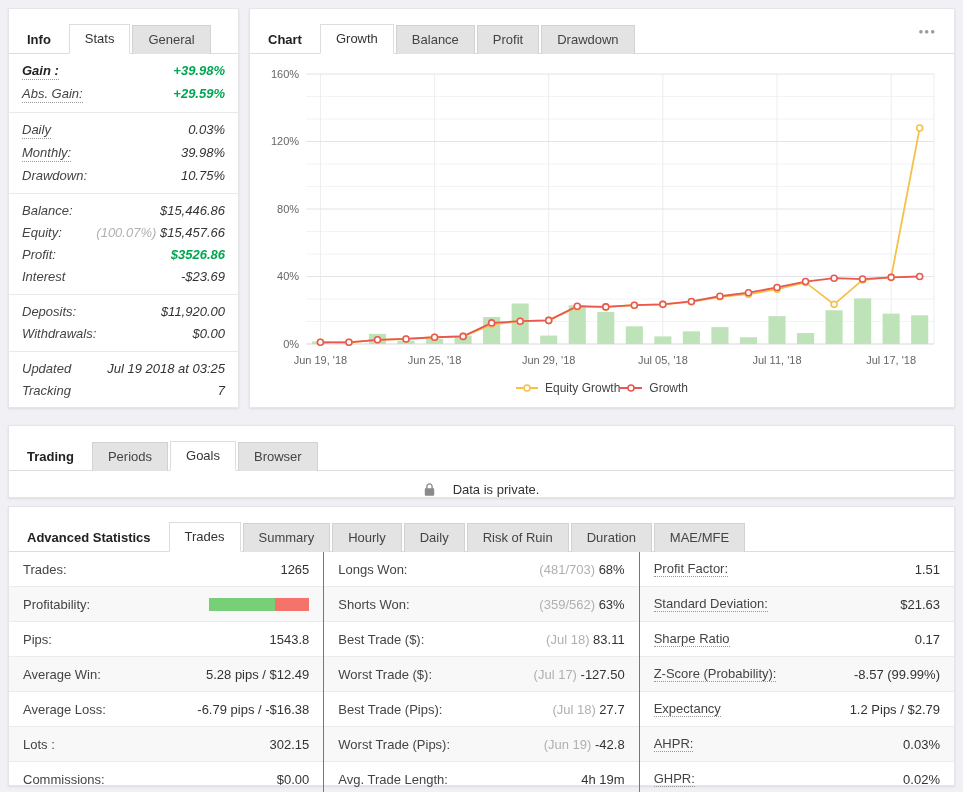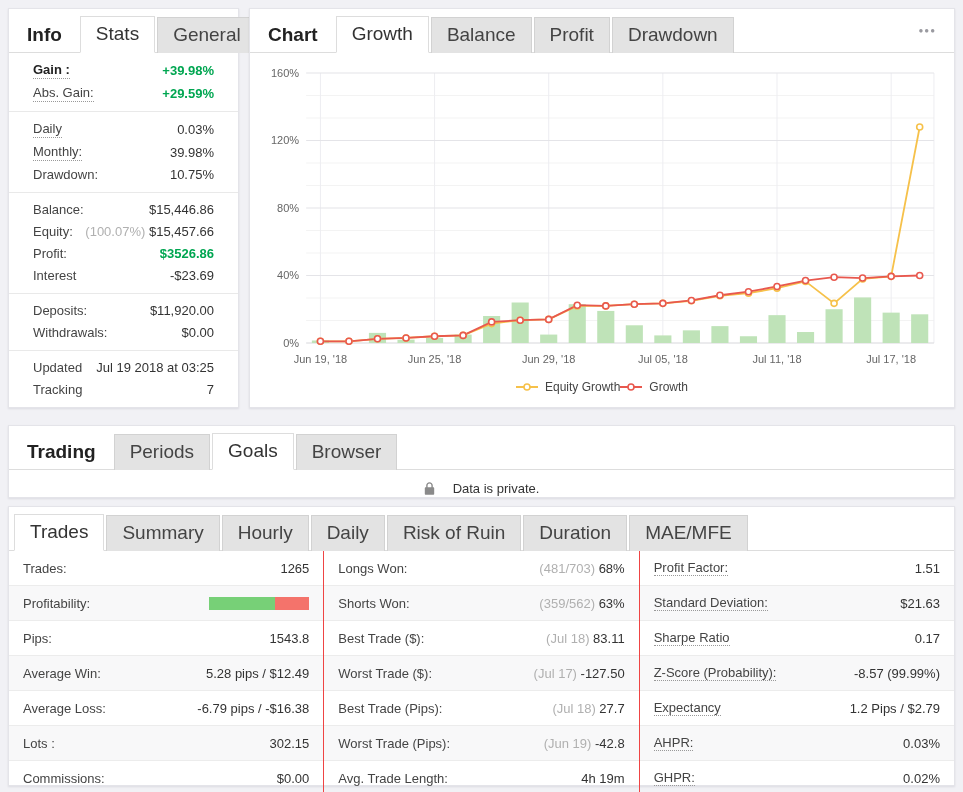--- a/index.html
+++ b/index.html
@@ -25,22 +25,22 @@
   
   .tabbar {
     display: flex; align-items: flex-end;
     border-bottom: 1px solid #ddd;
     padding: 7px 10px 0 4px;
     background: #fff;
     min-height: 35px;
   }
   .tab {
     padding: 6px 15px 7px 15px;
-    margin: 0 1px -1px 1px;
-    font-size: 19px; color: #444;
+    margin: 8px 1px -1px 1px;
+    font-size: 13px; color: #444;
     background: #e3e3e3;
     border: 1px solid #d2d2d2;
     border-bottom: none;
     cursor: pointer;
     white-space: nowrap;
   }
   .tab.label {
     background: transparent; border-color: transparent;
     font-weight: bold; color: #222; cursor: default;
     padding-left: 12px;
@@ -51,22 +51,22 @@
   }
   .menu-dots {
     margin-left: auto; align-self: center;
     color: #9a9aa0; font-size: 15px; letter-spacing: 1px;
     padding: 0 8px 6px 0; cursor: pointer; line-height: 1;
   }
 
   
   .info-rows { padding: 6px 0 0 0; }
   .info-row {
-    display: flex; justify-content: space-between; align-items: center;
-    padding: 3px 24px; line-height: 16px;
+    display: flex; justify-content: space-between; align-items: flex-start;
+    padding: 3px 13px; line-height: 16px; font-style: italic;
   }
   .info-row .lbl { color: #444; }
   .info-row .lbl.dotted { border-bottom: 1px dotted #999; }
   .info-row .lbl.bold { font-weight: bold; color: #222; }
   .info-row .val { color: #333; text-align: right; }
   .info-row .val .sub { color: #b0b0b0; }
   .divider { border-top: 1px solid #e9e9e9; margin: 6px 0; }
 
   
   .chart-wrap { padding: 8px 6px 0 6px; }
@@ -311,20 +311,21 @@
         <svg width="11" height="13" viewBox="0 0 11 13">
             <path d="M2.2 5.2V3.6C2.2 1.7 3.7.3 5.5.3s3.3 1.4 3.3 3.3v1.6h.4c.6 0 1 .5 1 1v5.6c0 .6-.4 1-1 1H1.8c-.6 0-1-.4-1-1V6.2c0-.5.4-1 1-1h.4zm1.4 0h3.8V3.6c0-1.1-.8-2-1.9-2s-1.9.9-1.9 2v1.6z" fill="#8a8a8a"></path>
           </svg>
       </span>
       <span>Data is private.</span>
     </div>
   </section>
 
   <section class="panel stats-panel">
     <div class="tabbar" id="stats-tabs">
+        <div class="tab label">Advanced Statistics</div>
         <div class="tab active">Trades</div>
         <div class="tab inactive">Summary</div>
         <div class="tab inactive">Hourly</div>
         <div class="tab inactive">Daily</div>
         <div class="tab inactive">Risk of Ruin</div>
         <div class="tab inactive">Duration</div>
         <div class="tab inactive">MAE/MFE</div>
       </div>
     <div class="stats-table" id="stats-table">
         <div class="stats-col">

